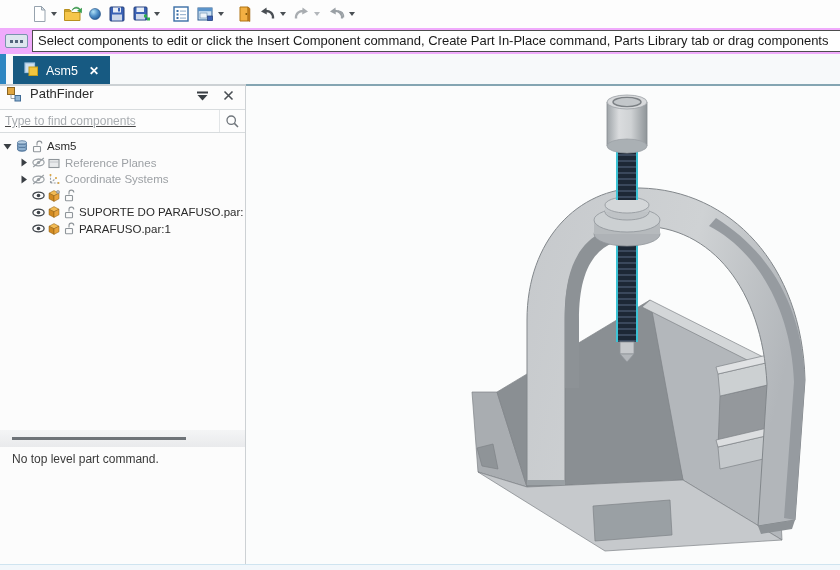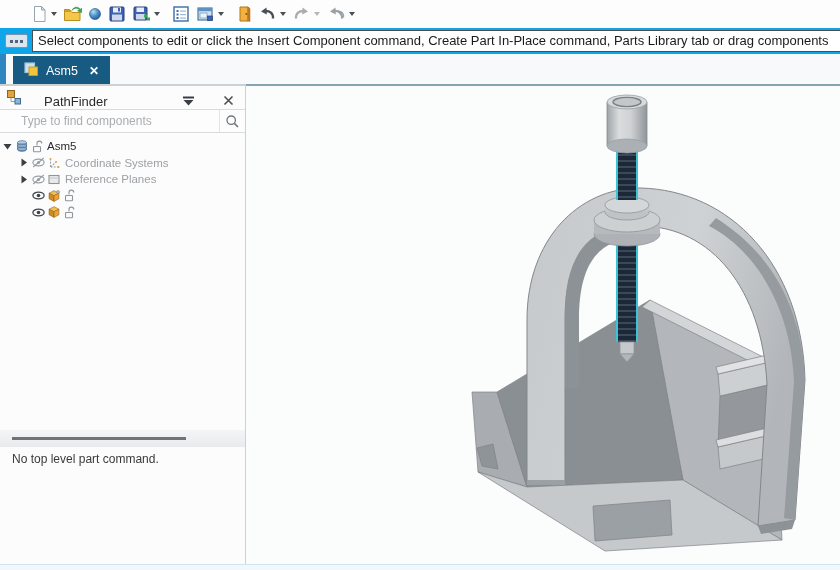--- a/index.html
+++ b/index.html
@@ -9,44 +9,44 @@
 
   
   .qat { position:absolute; left:0; top:0; width:840px; height:28px; background:#fdfdfd; display:flex; align-items:center; padding-left:28px; }
   .tb-btn { display:flex; align-items:center; height:24px; padding:0 2px; margin-right:2px; border-radius:2px; }
   .tb-btn svg { display:block; }
   .caret { width:0; height:0; border-left:3.5px solid transparent; border-right:3.5px solid transparent; border-top:4px solid #4a4f54; margin-left:3px; }
   .caret.lite { border-top-color:#b3b7bb; }
   .sep6 { width:6px; }
 
   
-  .prompt-bar { position:absolute; left:0; top:28px; width:840px; height:26px; background:#0ea5e9; }
+  .prompt-bar { position:absolute; left:0; top:28px; width:840px; height:26px; background:#f0abfc; }
   .prompt-icon { position:absolute; left:5px; top:6px; width:23px; height:14px; background:#dde6ee; border:1px solid #7a93ad; border-radius:2px; display:flex; align-items:center; justify-content:center; gap:2px; }
   .prompt-icon i { width:3px; height:3px; background:#51647a; display:block; }
   .prompt-field { position:absolute; left:32px; top:2px; right:-2px; height:22px; background:#ffffff; border:1px solid #4d4d4d; font-size:13px; color:#1a1a1a; line-height:20px; padding-left:5px; white-space:nowrap; overflow:hidden; }
 
   
   .tab-bar { position:absolute; left:0; top:54px; width:840px; height:32px; background:#f7f9fa; }
   .tab-accent { position:absolute; left:0; top:0; width:6px; height:32px; background:#2e86c1; }
   .doc-tab { position:absolute; left:13px; top:2px; height:30px; background:#175a82; display:flex; align-items:center; padding:0 11px; gap:7px; }
   .doc-tab .tab-label { color:#ffffff; font-size:12.5px; }
   .doc-tab .tab-close { color:#ffffff; font-size:12px; font-weight:bold; line-height:1; padding-left:4px; cursor:default; }
   .tabbar-underline-panel { position:absolute; left:0; top:84px; width:246px; height:2px; background:#ccd1d4; }
   .tabbar-underline-view { position:absolute; left:246px; top:84px; width:594px; height:2px; background:#84a5b2; }
 
   
   .main { position:absolute; left:0; top:86px; width:840px; height:478px; }
 
   
   .pathfinder { position:absolute; left:0; top:0; width:246px; height:478px; background:#fcfcfc; border-right:1px solid #cdd1d4; }
-  .pf-header { position:absolute; left:0; top:0; width:100%; height:23px; display:flex; align-items:flex-end; padding:0 8px 0 6px; gap:22px; }
+  .pf-header { position:absolute; left:0; top:0; width:100%; height:23px; display:flex; align-items:flex-start; padding:0 8px 0 6px; gap:8px; }
   .pf-title { font-size:13px; color:#2b2b2b; flex:1 1 auto; }
   .pf-hbtn { display:flex; align-items:center; justify-content:center; width:18px; height:18px; }
   .pf-search { position:absolute; left:0; top:23px; width:245px; height:24px; background:#fdfdfd; border-top:1px solid #d8dcde; border-bottom:1px solid #d8dcde; display:flex; align-items:center; }
-  .pf-search input { flex:1 1 auto; border:none; outline:none; background:transparent; font-family:"Liberation Sans",sans-serif; font-size:12px; color:#444; padding-left:21px; }
+  .pf-search input { flex:1 1 auto; border:none; outline:none; background:transparent; font-family:"Liberation Sans",sans-serif; font-size:12px; color:#444; padding-left:5px;text-decoration:underline; }
   .pf-search input::placeholder { color:#a9adb1; }
   .pf-search .mag { width:26px; height:22px; display:flex; align-items:center; justify-content:center; border-left:1px solid #e2e5e7; }
 
   .tree { position:absolute; left:0; top:52px; width:245px; }
   .trow { display:flex; align-items:center; height:16.5px; white-space:nowrap; overflow:hidden; }
   .trow .cell { flex:0 0 auto; display:flex; align-items:center; justify-content:center; }
   .c14 { width:14px; } .c16 { width:16px; } .ind { width:16px; }
   .tlabel { font-size:11.5px; color:#2b2b2b; padding-left:3px; }
   .tlabel.muted { color:#9da1a5; }
 
@@ -274,54 +274,54 @@
             </span>
           <span class="cell c16">
               <svg width="15" height="13" viewBox="0 0 15 13">
                 <ellipse cx="7.5" cy="6.5" rx="5.6" ry="3.4" fill="none" stroke="#9aa0a5" stroke-width="1.2"></ellipse>
                 <circle cx="7.5" cy="6.5" r="1.6" fill="#9aa0a5"></circle>
                 <path d="M2.2 11L12.8 2" stroke="#9aa0a5" stroke-width="1.2"></path>
               </svg>
             </span>
           <span class="cell c16">
               <svg width="14" height="14" viewBox="0 0 14 14">
+                <rect x="2" y="3.5" width="10" height="8" fill="#e8eaec" stroke="#8f959a" stroke-width="1.1"></rect>
+                <path d="M2 6h10" stroke="#b9bdc1" stroke-width="0.8"></path>
+              </svg>
+            </span>
+          <span class="tlabel muted">Reference Planes</span>
+        </div>
+
+        <div class="trow">
+          <span class="cell ind"></span>
+          <span class="cell c14">
+              <svg width="11" height="11" viewBox="0 0 11 11">
+                <path d="M3.5 1.5L9 5.5 3.5 9.5z" fill="#3a3f44"></path>
+              </svg>
+            </span>
+          <span class="cell c16">
+              <svg width="15" height="13" viewBox="0 0 15 13">
+                <ellipse cx="7.5" cy="6.5" rx="5.6" ry="3.4" fill="none" stroke="#9aa0a5" stroke-width="1.2"></ellipse>
+                <circle cx="7.5" cy="6.5" r="1.6" fill="#9aa0a5"></circle>
+                <path d="M2.2 11L12.8 2" stroke="#9aa0a5" stroke-width="1.2"></path>
+              </svg>
+            </span>
+          <span class="cell c16">
+              <svg width="14" height="14" viewBox="0 0 14 14">
                 <path d="M3.5 11V3.5M3.5 11H11M3.5 11l5-4.5" fill="none" stroke="#9aa0a5" stroke-width="1.1" stroke-dasharray="2 1.2"></path>
                 <circle cx="3.5" cy="3" r="1" fill="#d8a23c"></circle>
                 <circle cx="11.5" cy="11" r="1" fill="#d8a23c"></circle>
                 <circle cx="9" cy="6" r="1" fill="#d8a23c"></circle>
               </svg>
             </span>
           <span class="tlabel muted">Coordinate Systems</span>
         </div>
 
         <div class="trow">
           <span class="cell ind"></span>
-          <span class="cell c14">
-              <svg width="11" height="11" viewBox="0 0 11 11">
-                <path d="M3.5 1.5L9 5.5 3.5 9.5z" fill="#3a3f44"></path>
-              </svg>
-            </span>
-          <span class="cell c16">
-              <svg width="15" height="13" viewBox="0 0 15 13">
-                <ellipse cx="7.5" cy="6.5" rx="5.6" ry="3.4" fill="none" stroke="#9aa0a5" stroke-width="1.2"></ellipse>
-                <circle cx="7.5" cy="6.5" r="1.6" fill="#9aa0a5"></circle>
-                <path d="M2.2 11L12.8 2" stroke="#9aa0a5" stroke-width="1.2"></path>
-              </svg>
-            </span>
-          <span class="cell c16">
-              <svg width="14" height="14" viewBox="0 0 14 14">
-                <rect x="2" y="3.5" width="10" height="8" fill="#e8eaec" stroke="#8f959a" stroke-width="1.1"></rect>
-                <path d="M2 6h10" stroke="#b9bdc1" stroke-width="0.8"></path>
-              </svg>
-            </span>
-          <span class="tlabel muted">Reference Planes</span>
-        </div>
-
-        <div class="trow">
-          <span class="cell ind"></span>
             <span class="cell c14"></span>
           <span class="cell c16">
               <svg width="15" height="13" viewBox="0 0 15 13">
                 <ellipse cx="7.5" cy="6.5" rx="5.6" ry="3.4" fill="none" stroke="#3f444a" stroke-width="1.3"></ellipse>
                 <circle cx="7.5" cy="6.5" r="1.8" fill="#3f444a"></circle>
               </svg>
             </span>
           <span class="cell c16">
               <svg width="14" height="14" viewBox="0 0 14 14">
                 <path d="M2 4.2L7 1.6l5 2.6L7 6.8z" fill="#f2bb55" stroke="#8a5c12" stroke-width="0.5"></path>
@@ -352,20 +352,45 @@
                 <path d="M2 4.2L7 6.8v5.6L2 9.8z" fill="#d18a22" stroke="#8a5c12" stroke-width="0.5"></path>
                 <path d="M12 4.2L7 6.8v5.6l5-2.6z" fill="#e8a33d" stroke="#8a5c12" stroke-width="0.5"></path>
               </svg>
             </span>
           <span class="cell c14">
               <svg width="12" height="13" viewBox="0 0 12 13">
                 <rect x="2.5" y="6.5" width="7" height="5.2" rx="0.8" fill="#fbfbfb" stroke="#8f959a" stroke-width="1.1"></rect>
                 <path d="M5 6.5V4.6a2.4 2.4 0 0 1 4.8-.2" fill="none" stroke="#8f959a" stroke-width="1.1" transform="translate(1,-1)"></path>
               </svg>
             </span>
+          <span class="tlabel">SUPORTE DO PARAFUSO.par:</span>
+        </div>
+        <div class="trow">
+          <span class="cell ind"></span>
+            <span class="cell c14"></span>
+          <span class="cell c16">
+              <svg width="15" height="13" viewBox="0 0 15 13">
+                <ellipse cx="7.5" cy="6.5" rx="5.6" ry="3.4" fill="none" stroke="#3f444a" stroke-width="1.3"></ellipse>
+                <circle cx="7.5" cy="6.5" r="1.8" fill="#3f444a"></circle>
+              </svg>
+            </span>
+          <span class="cell c16">
+              <svg width="14" height="14" viewBox="0 0 14 14">
+                <path d="M2 4.2L7 1.6l5 2.6L7 6.8z" fill="#f2bb55" stroke="#8a5c12" stroke-width="0.5"></path>
+                <path d="M2 4.2L7 6.8v5.6L2 9.8z" fill="#d18a22" stroke="#8a5c12" stroke-width="0.5"></path>
+                <path d="M12 4.2L7 6.8v5.6l5-2.6z" fill="#e8a33d" stroke="#8a5c12" stroke-width="0.5"></path>
+              </svg>
+            </span>
+          <span class="cell c14">
+              <svg width="12" height="13" viewBox="0 0 12 13">
+                <rect x="2.5" y="6.5" width="7" height="5.2" rx="0.8" fill="#fbfbfb" stroke="#8f959a" stroke-width="1.1"></rect>
+                <path d="M5 6.5V4.6a2.4 2.4 0 0 1 4.8-.2" fill="none" stroke="#8f959a" stroke-width="1.1" transform="translate(1,-1)"></path>
+              </svg>
+            </span>
+          <span class="tlabel">PARAFUSO.par:1</span>
         </div>
       </div>
 
       <div class="pf-splitter">
           <span class="bar"></span>
         </div>
       <div class="pf-status">No top level part command.</div>
     </div>
 
     <div class="viewport">

